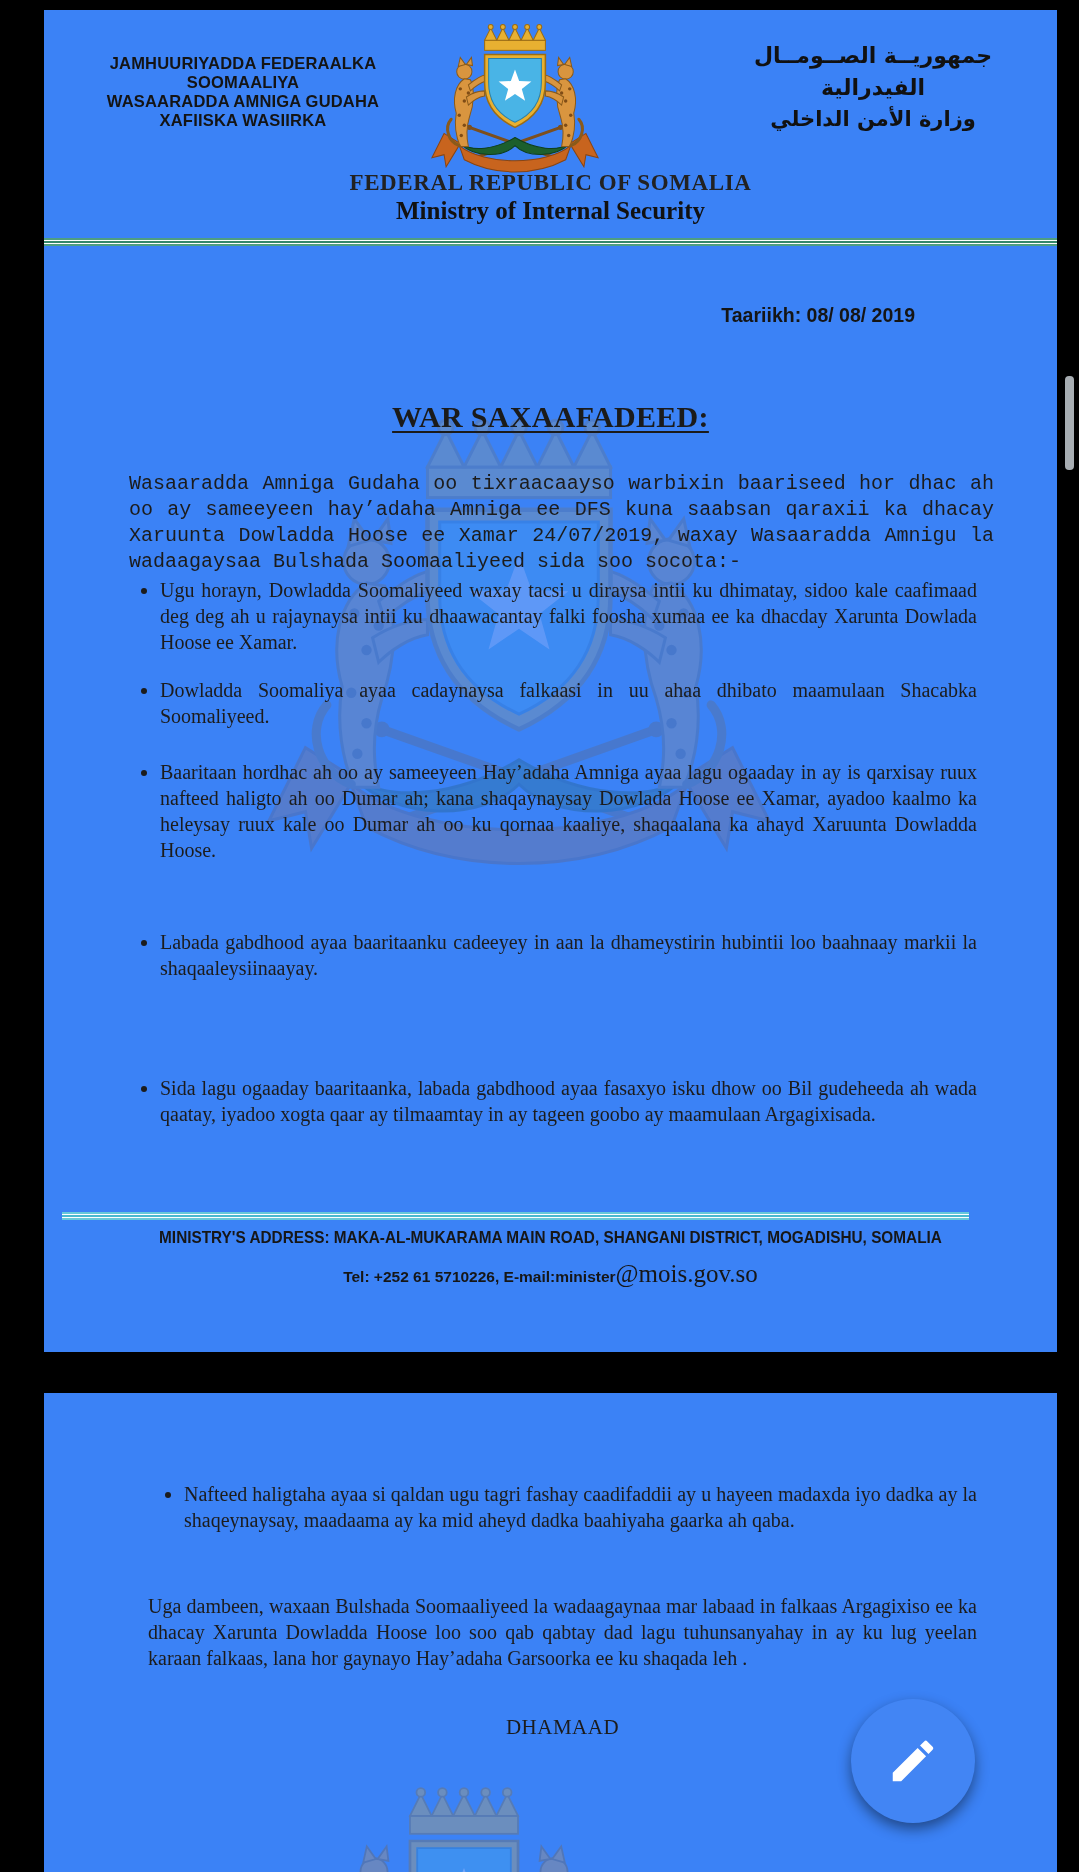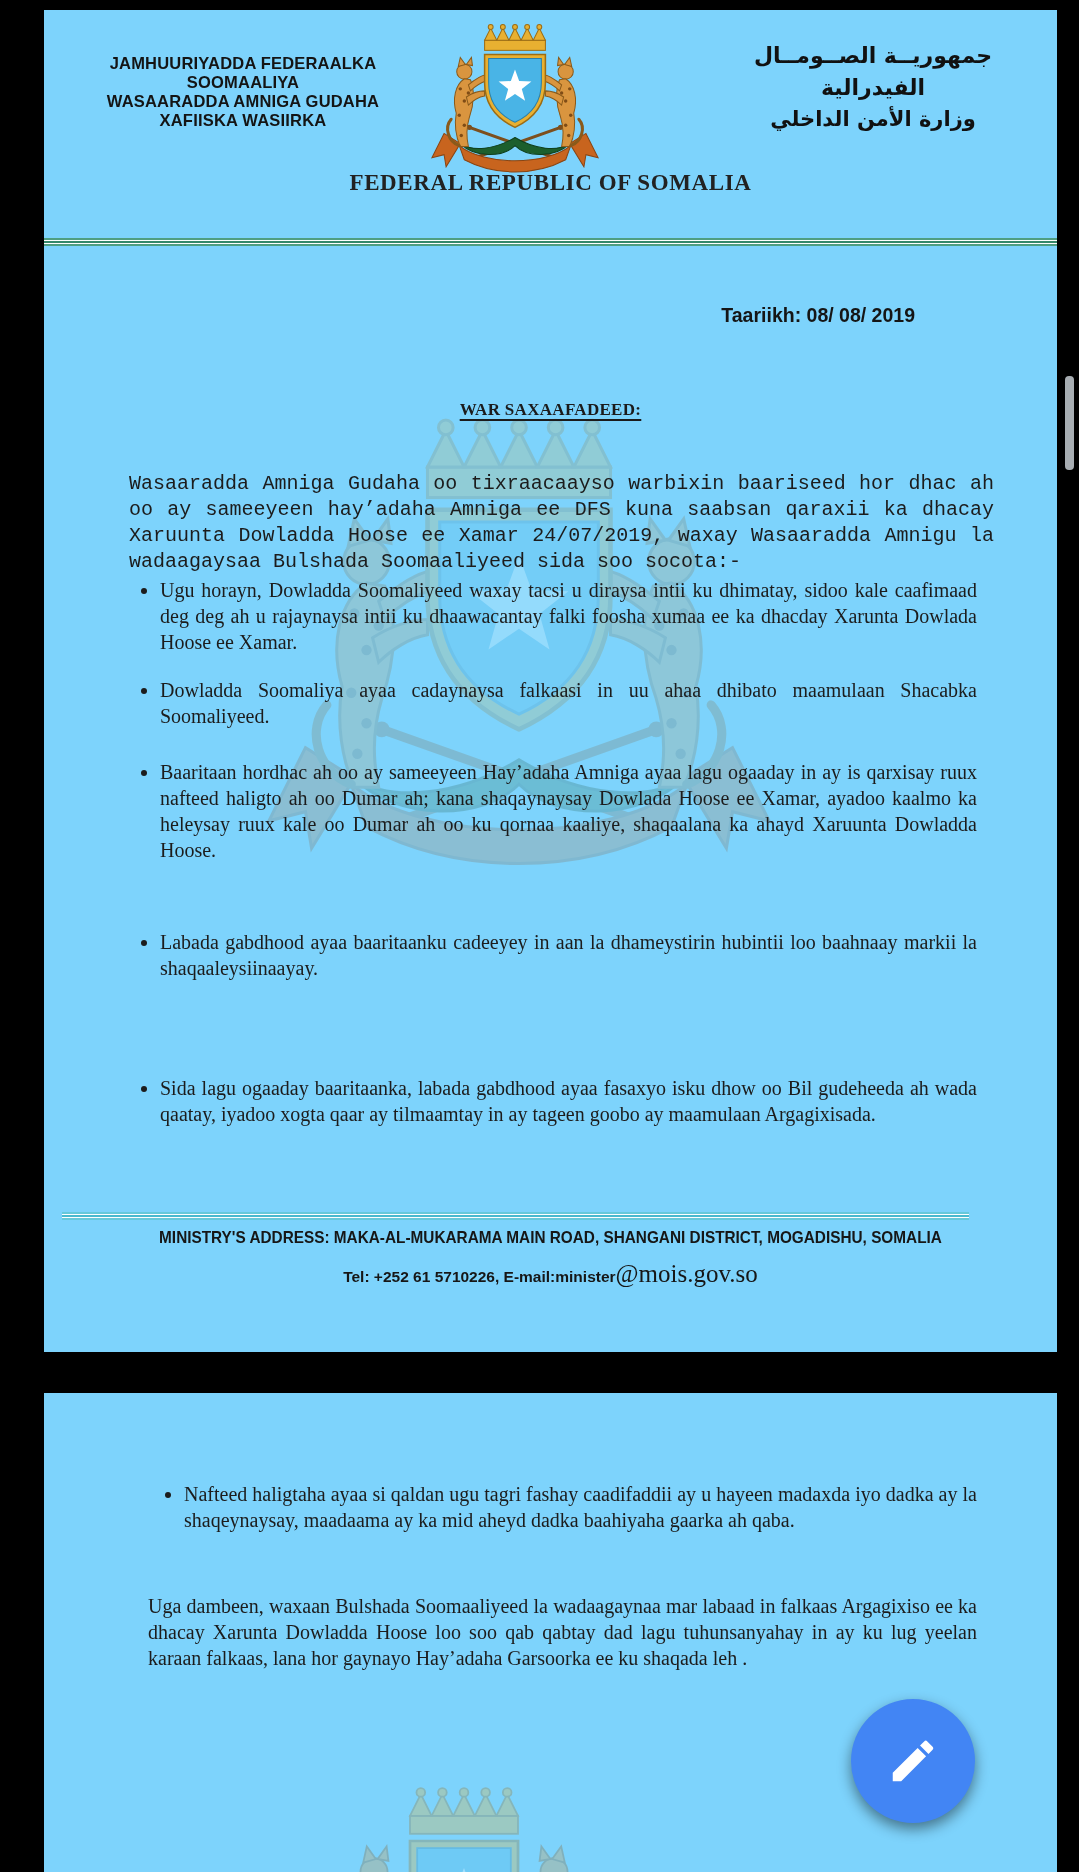--- a/index.html
+++ b/index.html
@@ -1,21 +1,21 @@
 <!DOCTYPE html>
 <html><head>
 <meta charset="utf-8">
 <style>
   html,body{margin:0;padding:0;}
   body{
     width:1079px;height:1872px;position:relative;background:#000;
     font-family:"Liberation Serif","DejaVu Serif",serif;color:#1b1b1b;
     overflow:hidden;
   }
-  .page{position:absolute;left:44px;width:1013px;background:#7dd3fc;overflow:hidden;}
+  .page{position:absolute;left:44px;width:1013px;background:#3b82f6;overflow:hidden;}
   #page1{top:10px;height:1342px;}
   #page2{top:1393px;height:609px;}
 
   
   .lh-somali{
     position:absolute;left:18px;top:44px;width:362px;text-align:center;
     font-family:"Liberation Sans","DejaVu Sans",sans-serif;font-weight:bold;
     font-size:16.5px;line-height:19px;color:#141414;letter-spacing:.2px;
   }
   .lh-arabic{
@@ -42,21 +42,21 @@
   .rule-cyan{
     left:18px;top:1202px;width:907px;
     background:linear-gradient(to bottom,#66c8da 0 2px,#fefefe 2px 3px,#49b9cf 3px 5px,#fefefe 5px 6px,#66c8da 6px 8px);
   }
   .date-line{
     position:absolute;top:294px;right:142px;
     font-family:"Liberation Sans","DejaVu Sans",sans-serif;font-weight:bold;font-size:19.5px;color:#151515;
   }
   .pr-title{
     position:absolute;left:0;top:390px;width:100%;text-align:center;
-    font-size:17px;font-weight:bold;letter-spacing:.3px;
+    font-size:30px;font-weight:bold;letter-spacing:.3px;
     text-decoration:underline;text-decoration-thickness:2px;text-underline-offset:4px;
   }
   .body-text{font-size:20px;line-height:26px;text-align:justify;color:#1c1c1c;}
   .intro{position:absolute;left:68px;top:444px;width:865px;margin:17px;font-family:Liberation Mono, monospace;}
   ul.bullets{margin:0;list-style:disc outside;box-sizing:border-box;}
   #p1-bullets{position:absolute;left:68px;top:567px;width:865px;padding-left:48px;}
   #p1-bullets li:nth-child(1){margin-bottom:22px;}
   #p1-bullets li:nth-child(2){margin-bottom:30px;}
   #p1-bullets li:nth-child(3){margin-bottom:66px;}
   #p1-bullets li:nth-child(4){margin-bottom:94px;}
@@ -173,20 +173,21 @@
   <svg class="crest-header" viewBox="0 0 200 150">
       <use href="#crest-sym"></use>
     </svg>
 
   <div class="lh-arabic">
     <div class="ar1">جمهوريــة الصــومــال الفيدرالية</div>
     <div class="ar2">وزارة الأمن الداخلي</div>
   </div>
 
   <div class="country-title">FEDERAL REPUBLIC OF SOMALIA</div>
+  <div class="ministry-title">Ministry of Internal Security</div>
 
   <div class="rule rule-green"></div>
 
   <div class="date-line">Taariikh: 08/ 08/ 2019</div>
 
   <div class="pr-title">WAR SAXAAFADEED:</div>
 
   <p class="intro body-text">Wasaaradda Amniga Gudaha oo tixraacaayso warbixin baariseed hor dhac ah oo ay sameeyeen hay’adaha Amniga ee DFS kuna saabsan qaraxii ka dhacay Xaruunta Dowladda Hoose ee Xamar 24/07/2019, waxay Wasaaradda Amnigu la wadaagaysaa Bulshada Soomaaliyeed sida soo socota:-</p>
 
   <ul class="bullets body-text" id="p1-bullets">
@@ -205,20 +206,21 @@
 </div>
 
 <div class="page" id="page2">
 
   <ul class="bullets body-text" id="p2-bullets">
     <li>Nafteed haligtaha ayaa si qaldan ugu tagri fashay caadifaddii ay u hayeen madaxda iyo dadka ay la shaqeynaysay, maadaama ay ka mid aheyd dadka baahiyaha gaarka ah qaba.</li>
   </ul>
 
   <p class="closing body-text">Uga dambeen, waxaan Bulshada Soomaaliyeed la wadaagaynaa mar labaad in falkaas Argagixiso ee ka dhacay Xarunta Dowladda Hoose loo soo qab qabtay dad lagu tuhunsanyahay in ay ku lug yeelan karaan falkaas, lana hor gaynayo Hay’adaha Garsoorka ee ku shaqada leh .</p>
 
+  <div class="end-mark">DHAMAAD</div>
 
   <svg class="wm2" viewBox="0 0 200 150">
       <use href="#crest-sym"></use>
     </svg>
 </div>
 
 <div class="scrollbar"></div>
 
 <div class="fab">
   <svg viewBox="0 0 24 24">

